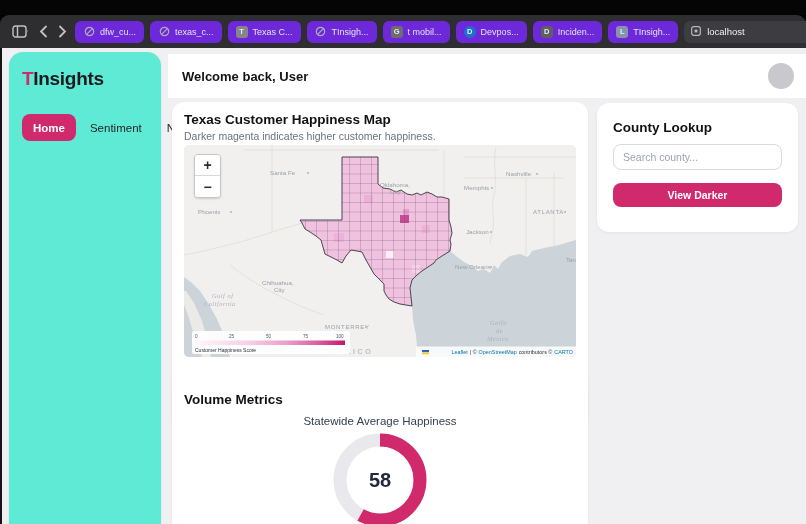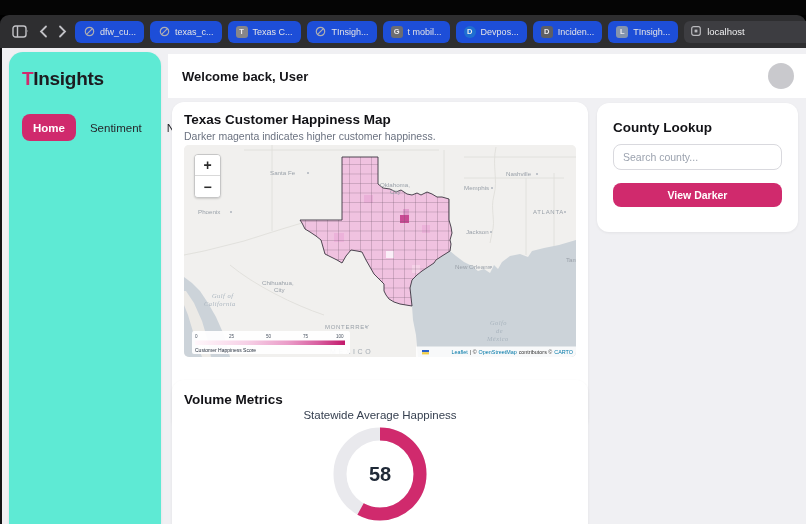--- a/index.html
+++ b/index.html
@@ -8,21 +8,21 @@
 
   
   .titlebar-spacer { height:15px; background:#050505; }
   .toolbar {
     height:33px; background:#2e2e30; display:flex; align-items:center;
     padding:0 10px; gap:6px; border-radius:9px 9px 0 0;
   }
   .tb-btn { display:flex; align-items:center; justify-content:center; background:none; border:none; cursor:pointer; padding:2px; }
   .tb-btn svg { display:block; }
   .tab {
-    height:22px; background:#1d4ed8; border-radius:6px; padding:0 8px;
+    height:22px; background:#6d28d9; border-radius:6px; padding:0 8px;
     display:flex; align-items:center; gap:5px; color:#e3e3e6; font-size:9px;
     white-space:nowrap; flex:none; cursor:pointer;
   }
   .addressbar {
     height:22px; background:#3d3d41; border-radius:6px; padding:0 7px;
     display:flex; align-items:center; gap:6px; color:#f0f0f2; font-size:9.5px;
     width:152px; flex:none; cursor:pointer;
   }
   .addressbar .addr-text { flex:1; text-align:left; }
   .fav { width:12px; height:12px; border-radius:3px; display:flex; align-items:center;
@@ -74,21 +74,21 @@
 
   .lookup-card { left:597px; top:55px; width:201px; height:129px; padding:17px 16px; }
   .lookup-desc { font-size:10px; color:#6b7280; line-height:1.4; margin-top:9px; }
   .lookup-input { width:100%; height:26px; margin-top:8px; border:1px solid #d9d9de; border-radius:8px;
                   padding:0 9px; font-size:10.5px; color:#333; outline:none; font-family:inherit; }
   .lookup-input::placeholder { color:#9ca3af; }
   .lookup-btn { width:100%; height:24px; margin-top:13px; background:#d02a6d; color:#fff; border:none;
                 border-radius:8px; font-size:10.5px; font-weight:600; cursor:pointer; font-family:inherit; }
 
   .volume-card { left:172px; top:332px; width:416px; height:210px; padding:12px 12px; }
-  .donut-title { text-align:center; font-size:11.5px; color:#374151; margin-top:1px; }
+  .donut-title { text-align:center; font-size:11.5px; color:#374151; margin-top:7px; }
   .donut-wrap { display:flex; justify-content:center; margin-top:5px; }
 
   
   .mlabel { fill:#9aa1a9; font-size:6.2px; font-family:"Liberation Sans",sans-serif; }
   .mlabel-caps { fill:#9aa1a9; font-size:6px; letter-spacing:.7px; font-family:"Liberation Sans",sans-serif; }
   .wlabel { fill:#a9b4be; font-size:6.4px; font-style:italic; letter-spacing:.5px; font-family:"Liberation Serif",serif; }
   .country { fill:#a4abb2; font-size:7px; letter-spacing:2.6px; font-family:"Liberation Sans",sans-serif; }
   .mdot { fill:#aeb5bc; }
   .lg-tick { font-size:4.6px; fill:#4b5563; font-family:"Liberation Sans",sans-serif; }
   .lg-label { font-size:5px; fill:#1f2937; font-family:"Liberation Sans",sans-serif; }

